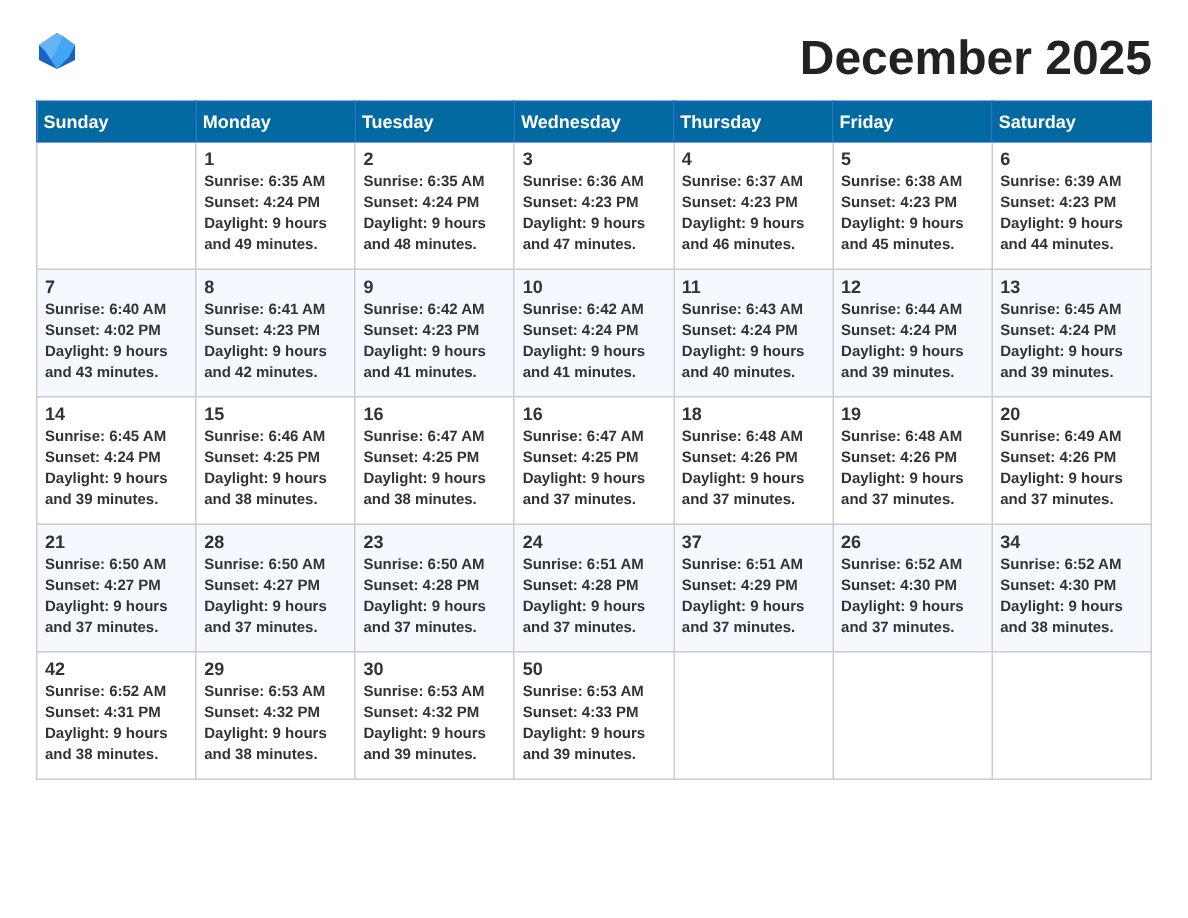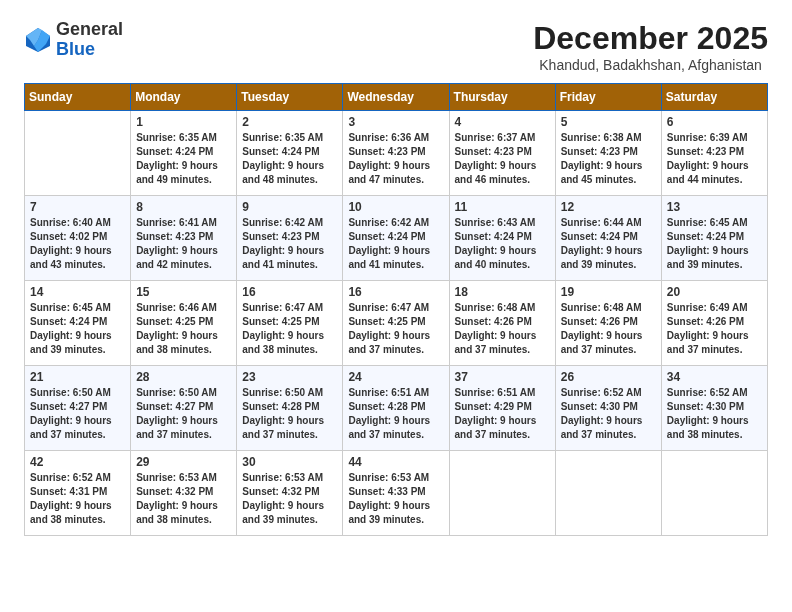--- a/index.html
+++ b/index.html
@@ -29,38 +29,38 @@
       font-weight: bold;
       line-height: 1.1;
     }
     .logo-general { color: #333; }
     .logo-blue { color: #1565c0; }
     .logo-icon {
       width: 28px;
       height: 28px;
     }
     .title-block {
-      text-align: center;
+      text-align: right;
     }
     .month-title {
       font-size: 32px;
       font-weight: bold;
       color: #222;
     }
     .location {
       font-size: 14px;
       color: #444;
     }
     .calendar {
       width: 100%;
       border-collapse: collapse;
       table-layout: fixed;
     }
     .calendar th {
-      background: #a16207;
+      background: #0369a1;
       color: #fff;
       font-size: 12px;
       font-weight: bold;
       padding: 6px 4px;
       text-align: left;
       border: 1px solid #1565c0;
     }
     .calendar td {
       vertical-align: top;
       border: 1px solid #ccc;
@@ -93,28 +93,23 @@
 <body>
 
 <div class="page">
   <div class="header">
     <div class="logo">
       <svg class="logo-icon" viewBox="0 0 28 28">
         <polygon points="14,2 26,10 26,20 14,26 2,20 2,10" fill="#1565c0"></polygon>
         <polygon points="18,4 26,10 22,18 14,26 10,20 14,14" fill="#42a5f5"></polygon>
         <polygon points="14,2 18,4 14,14 10,20 6,14 2,10" fill="#64b5f6"></polygon>
       </svg>
-      <div>
-        <span class="logo-text logo-general">General</span><br>
-        <span class="logo-text logo-blue">Blue</span>
-      </div>
     </div>
     <div class="title-block">
       <div class="month-title">December 2025</div>
-      <div class="location">Khandud, Badakhshan, Afghanistan</div>
     </div>
   </div>
 
   <table class="calendar">
     <thead>
       <tr>
         <th>Sunday</th>
         <th>Monday</th>
         <th>Tuesday</th>
         <th>Wednesday</th>
@@ -338,21 +333,21 @@
 and 38 minutes.</div>
           </td>
           <td>
             <span class="day-num">30</span>
             <div class="day-info">Sunrise: 6:53 AM
 Sunset: 4:32 PM
 Daylight: 9 hours
 and 39 minutes.</div>
           </td>
           <td>
-            <span class="day-num">44</span>
+            <span class="day-num">50</span>
             <div class="day-info">Sunrise: 6:53 AM
 Sunset: 4:33 PM
 Daylight: 9 hours
 and 39 minutes.</div>
           </td>
           <td class="empty-cell"></td>
           <td class="empty-cell"></td>
           <td class="empty-cell"></td>
         </tr>
       </tbody>

